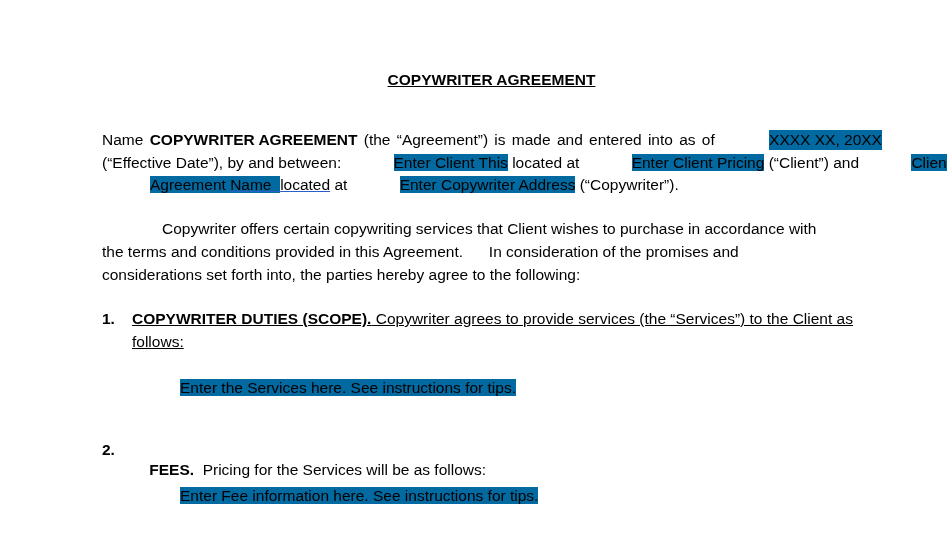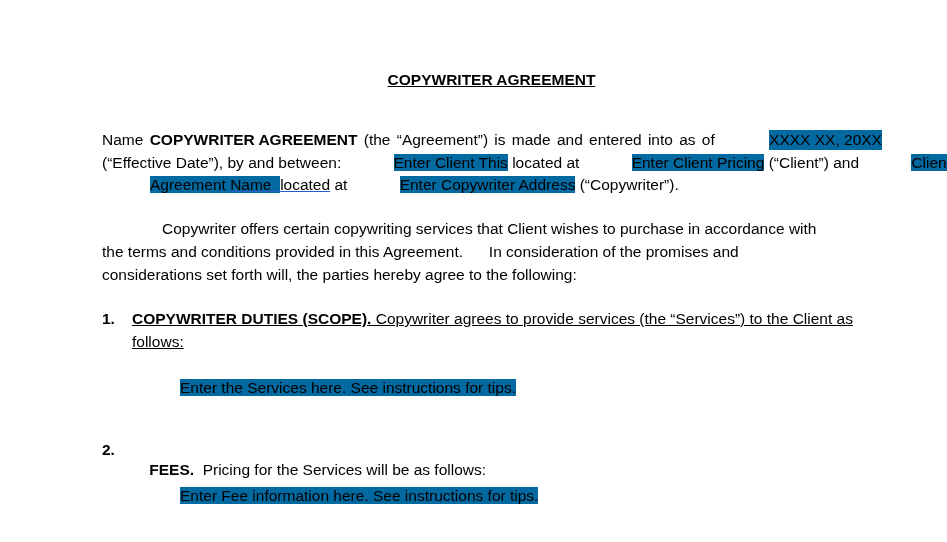--- a/index.html
+++ b/index.html
@@ -36,21 +36,21 @@
     <span>(“Effective Date”), by and between: </span><span class="hl">Enter Client This</span><span> located at </span><span class="hl">Enter Client Pricing</span><span> (“Client”) and </span><span class="hl">Client</span>
   </div>
   <div class="line" style="left:102px; top:175px;">
     <span class="hl"><span>Agreement </span><span class="sq">Name</span><span class="sq">&nbsp; </span></span><span class="sq">located</span><span> at </span><span class="hl">Enter Copywriter Address</span><span> (“Copywriter”).</span>
   </div>
 </div>
 
 <div>
   <div class="line" style="left:162px; top:219px;">Copywriter offers certain copywriting services that Client wishes to purchase in accordance with</div>
   <div class="line" style="left:102px; top:242px; white-space:pre;">the terms and conditions provided in this Agreement.      In consideration of the promises and</div>
-  <div class="line" style="left:102px; top:265px;">considerations set forth will, the parties hereby agree to the following:</div>
+  <div class="line" style="left:102px; top:265px;">considerations set forth into, the parties hereby agree to the following:</div>
 </div>
 
 <div>
   <div class="line b" style="left:102px; top:309px;">1.</div>
   <div class="line" style="left:132px; top:309px;text-decoration:underline;">
     <span class="b">COPYWRITER DUTIES (SCOPE).</span><span> Copywriter agrees to provide services (the “Services”) to the Client as</span>
   </div>
   <div class="line" style="left:132px; top:332px;text-decoration:underline;">follows:</div>
   <div class="line" style="left:132px; top:378px;">
     <span class="hl">Enter the Services here. See instructions for tips.</span>

